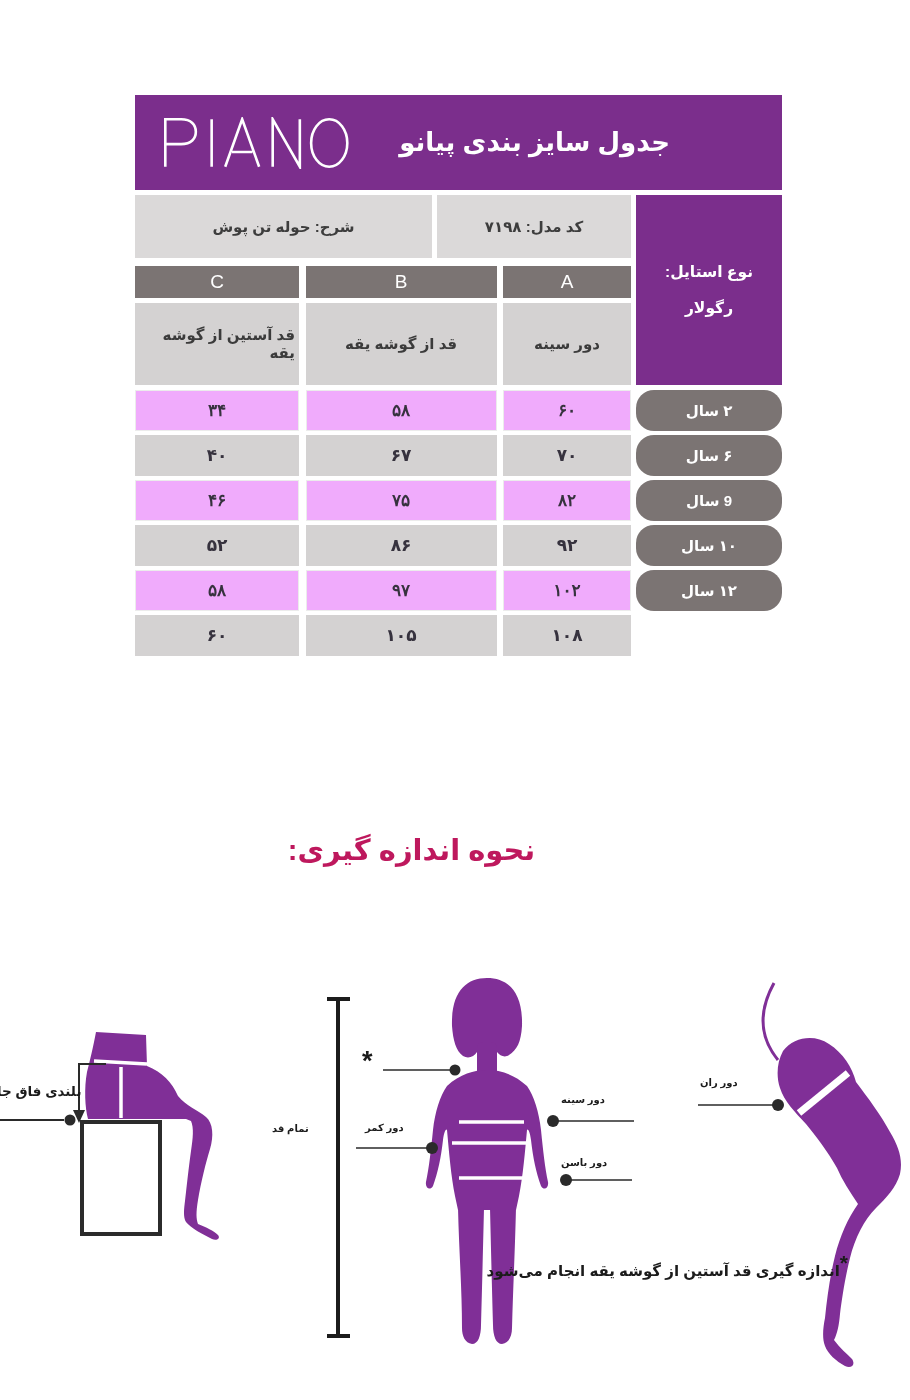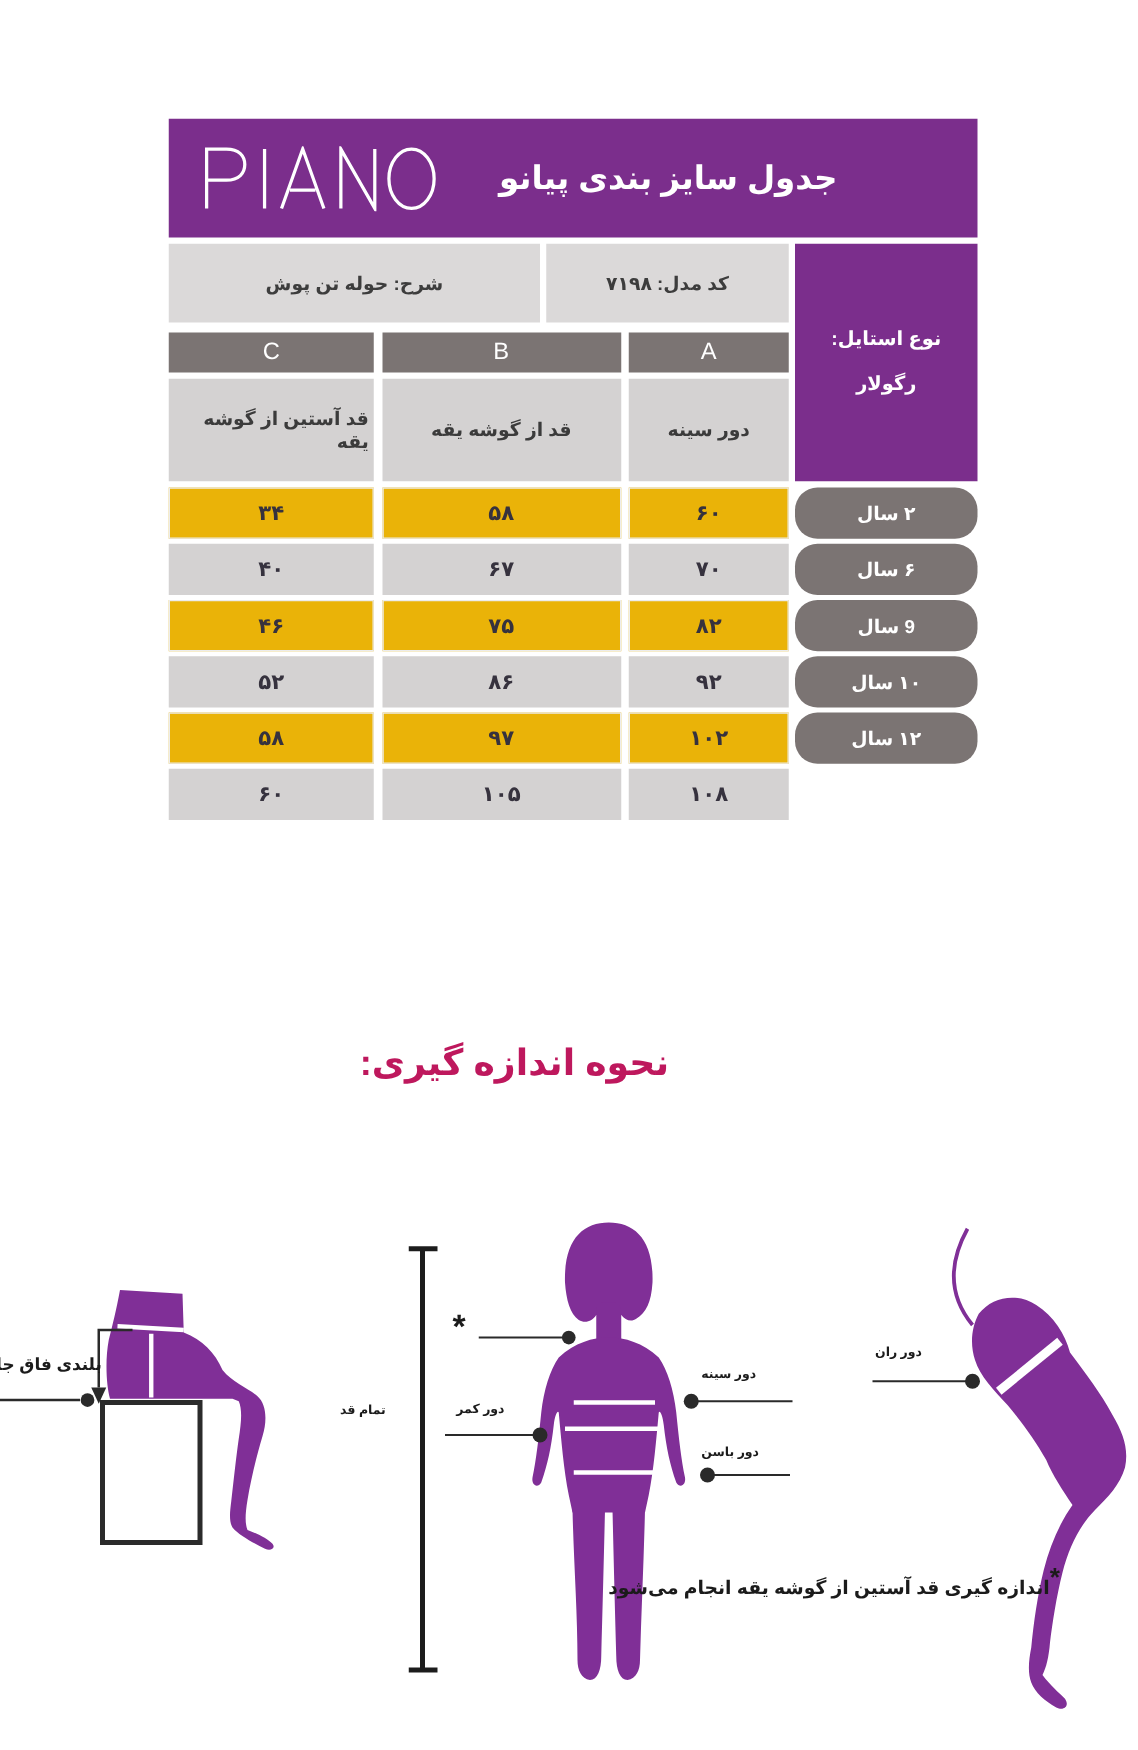--- a/index.html
+++ b/index.html
@@ -35,21 +35,21 @@
     display:flex;align-items:center;justify-content:center;}
   .r4{display:flex;justify-content:space-between;margin-bottom:5px;}
   .desc-cell{height:82px;background:#d4d2d2;display:flex;align-items:center;justify-content:center;
     font-size:15px;font-weight:bold;color:#3b3b3b;direction:rtl;padding:0 4px;box-sizing:border-box;}
   .w-a{width:128px;}.w-b{width:191px;}.w-c{width:164px;}
 
   .data-row{display:flex;justify-content:space-between;}
   .data-row + .data-row{margin-top:4px;}
   .num-cell{height:41px;display:flex;align-items:center;justify-content:center;
     font-size:17px;font-weight:600;color:#36323e;box-sizing:border-box;}
-  .data-row.odd .num-cell{background:#eab308;border:1px solid #ececec;}
+  .data-row.odd .num-cell{background:#f0abfc;border:1px solid #ececec;font-family:Liberation Serif, serif;}
   .data-row.even .num-cell{background:#d4d2d2;}
 
   
   .guide-heading{position:absolute;top:833px;left:0;width:771px;text-align:center;
     font-size:29px;font-weight:bold;color:#be185d;direction:rtl;padding-left:26px;}
   .figures{position:absolute;top:820px;left:0;width:910px;height:560px;}
   .fig-svg{position:absolute;left:0;top:0;}
   .fig-label{position:absolute;font-weight:bold;color:#1b1b1b;font-size:10px;
     white-space:nowrap;direction:rtl;line-height:1.3;}
   .lbl-front-rise{left:-12px;top:263px;font-size:13.5px;}

